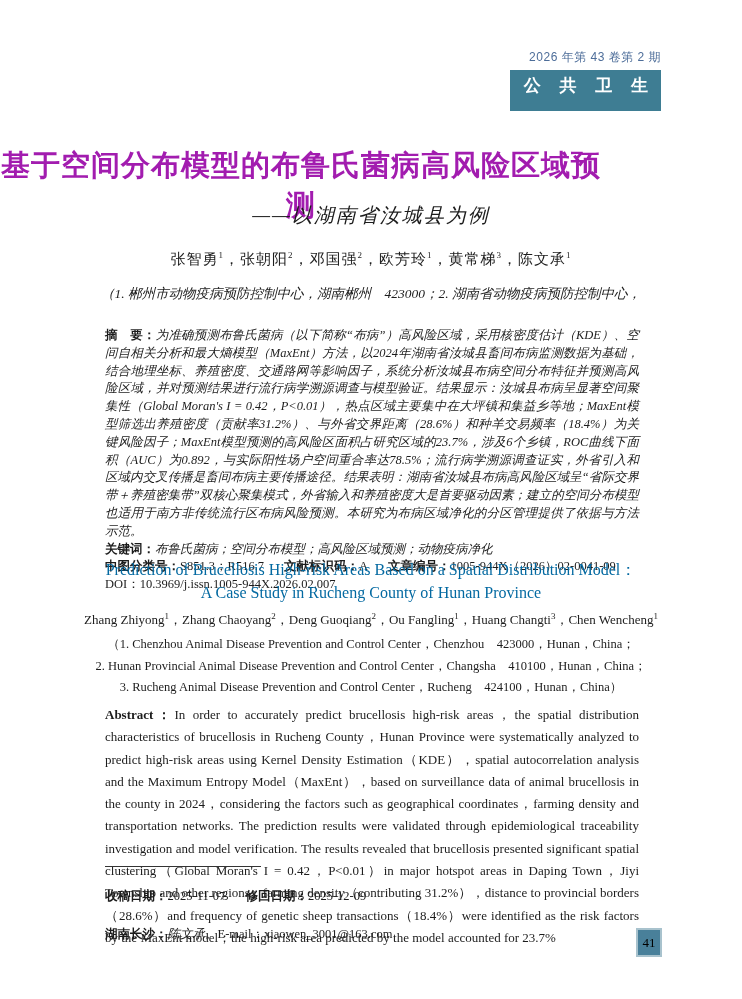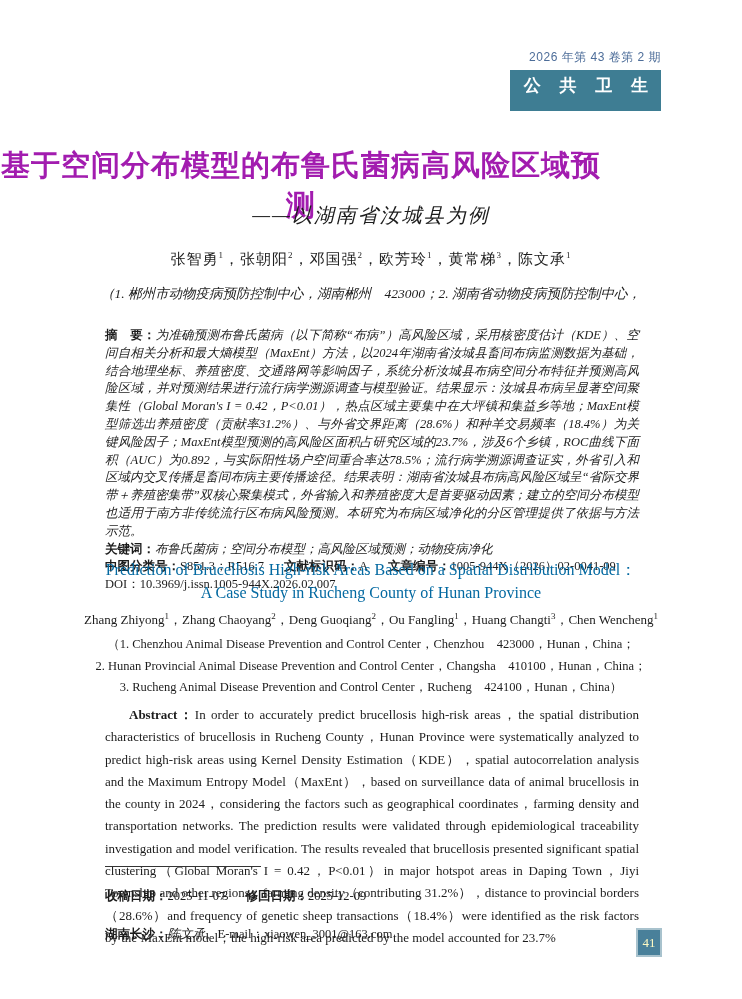--- a/index.html
+++ b/index.html
@@ -39,30 +39,30 @@
   .gap { display:inline-block; width:20px; }
   .doi-line { font-style:normal; }
   
   .en-head { position:absolute; top:558px; left:0; width:742px; text-align:center; }
   .en-title { font-weight:normal; font-size:16px; line-height:23px; color:#0369a1; }
   .en-authors { margin-top:7px; font-size:13px; }
   .en-affil { margin-top:5px; font-size:12.5px; line-height:21.5px; }
   
   .en-abstract { position:absolute; top:704px; left:105px; width:534px;
                  font-size:13px; line-height:22.3px; text-align:justify; }
-  .en-abstract .lbl { font-family:"Liberation Serif","DejaVu Serif",serif;margin-left:24px; }
+  .en-abstract .lbl { font-family:"Liberation Serif","DejaVu Serif",serif; }
   
   .footer { position:absolute; top:866px; left:105px; width:534px; font-size:12.5px; }
   .foot-rule { width:156px; border:none; border-top:1.5px solid #333; margin:0; }
   .foot-line { margin-top:21px; }
   .foot-line .val { font-style:normal; }
   .kaiti-name { font-style:italic; }
   
   .pagenum { position:absolute; left:636px; top:928px; width:22px; height:25px;
-             background:#49809a; border:2px solid #a8c2cd; color:#fef9c3;
+             background:#49809a; border:2px solid #a8c2cd; color:#000000;
              display:flex; align-items:center; justify-content:center;
              font-size:13px; font-family:"Liberation Serif",serif; }
 </style>
 </head>
 <body>
 
 <div class="page">
 
   <div class="hdr">
     <div class="issue">2026 年第 43 卷第 2 期</div>

